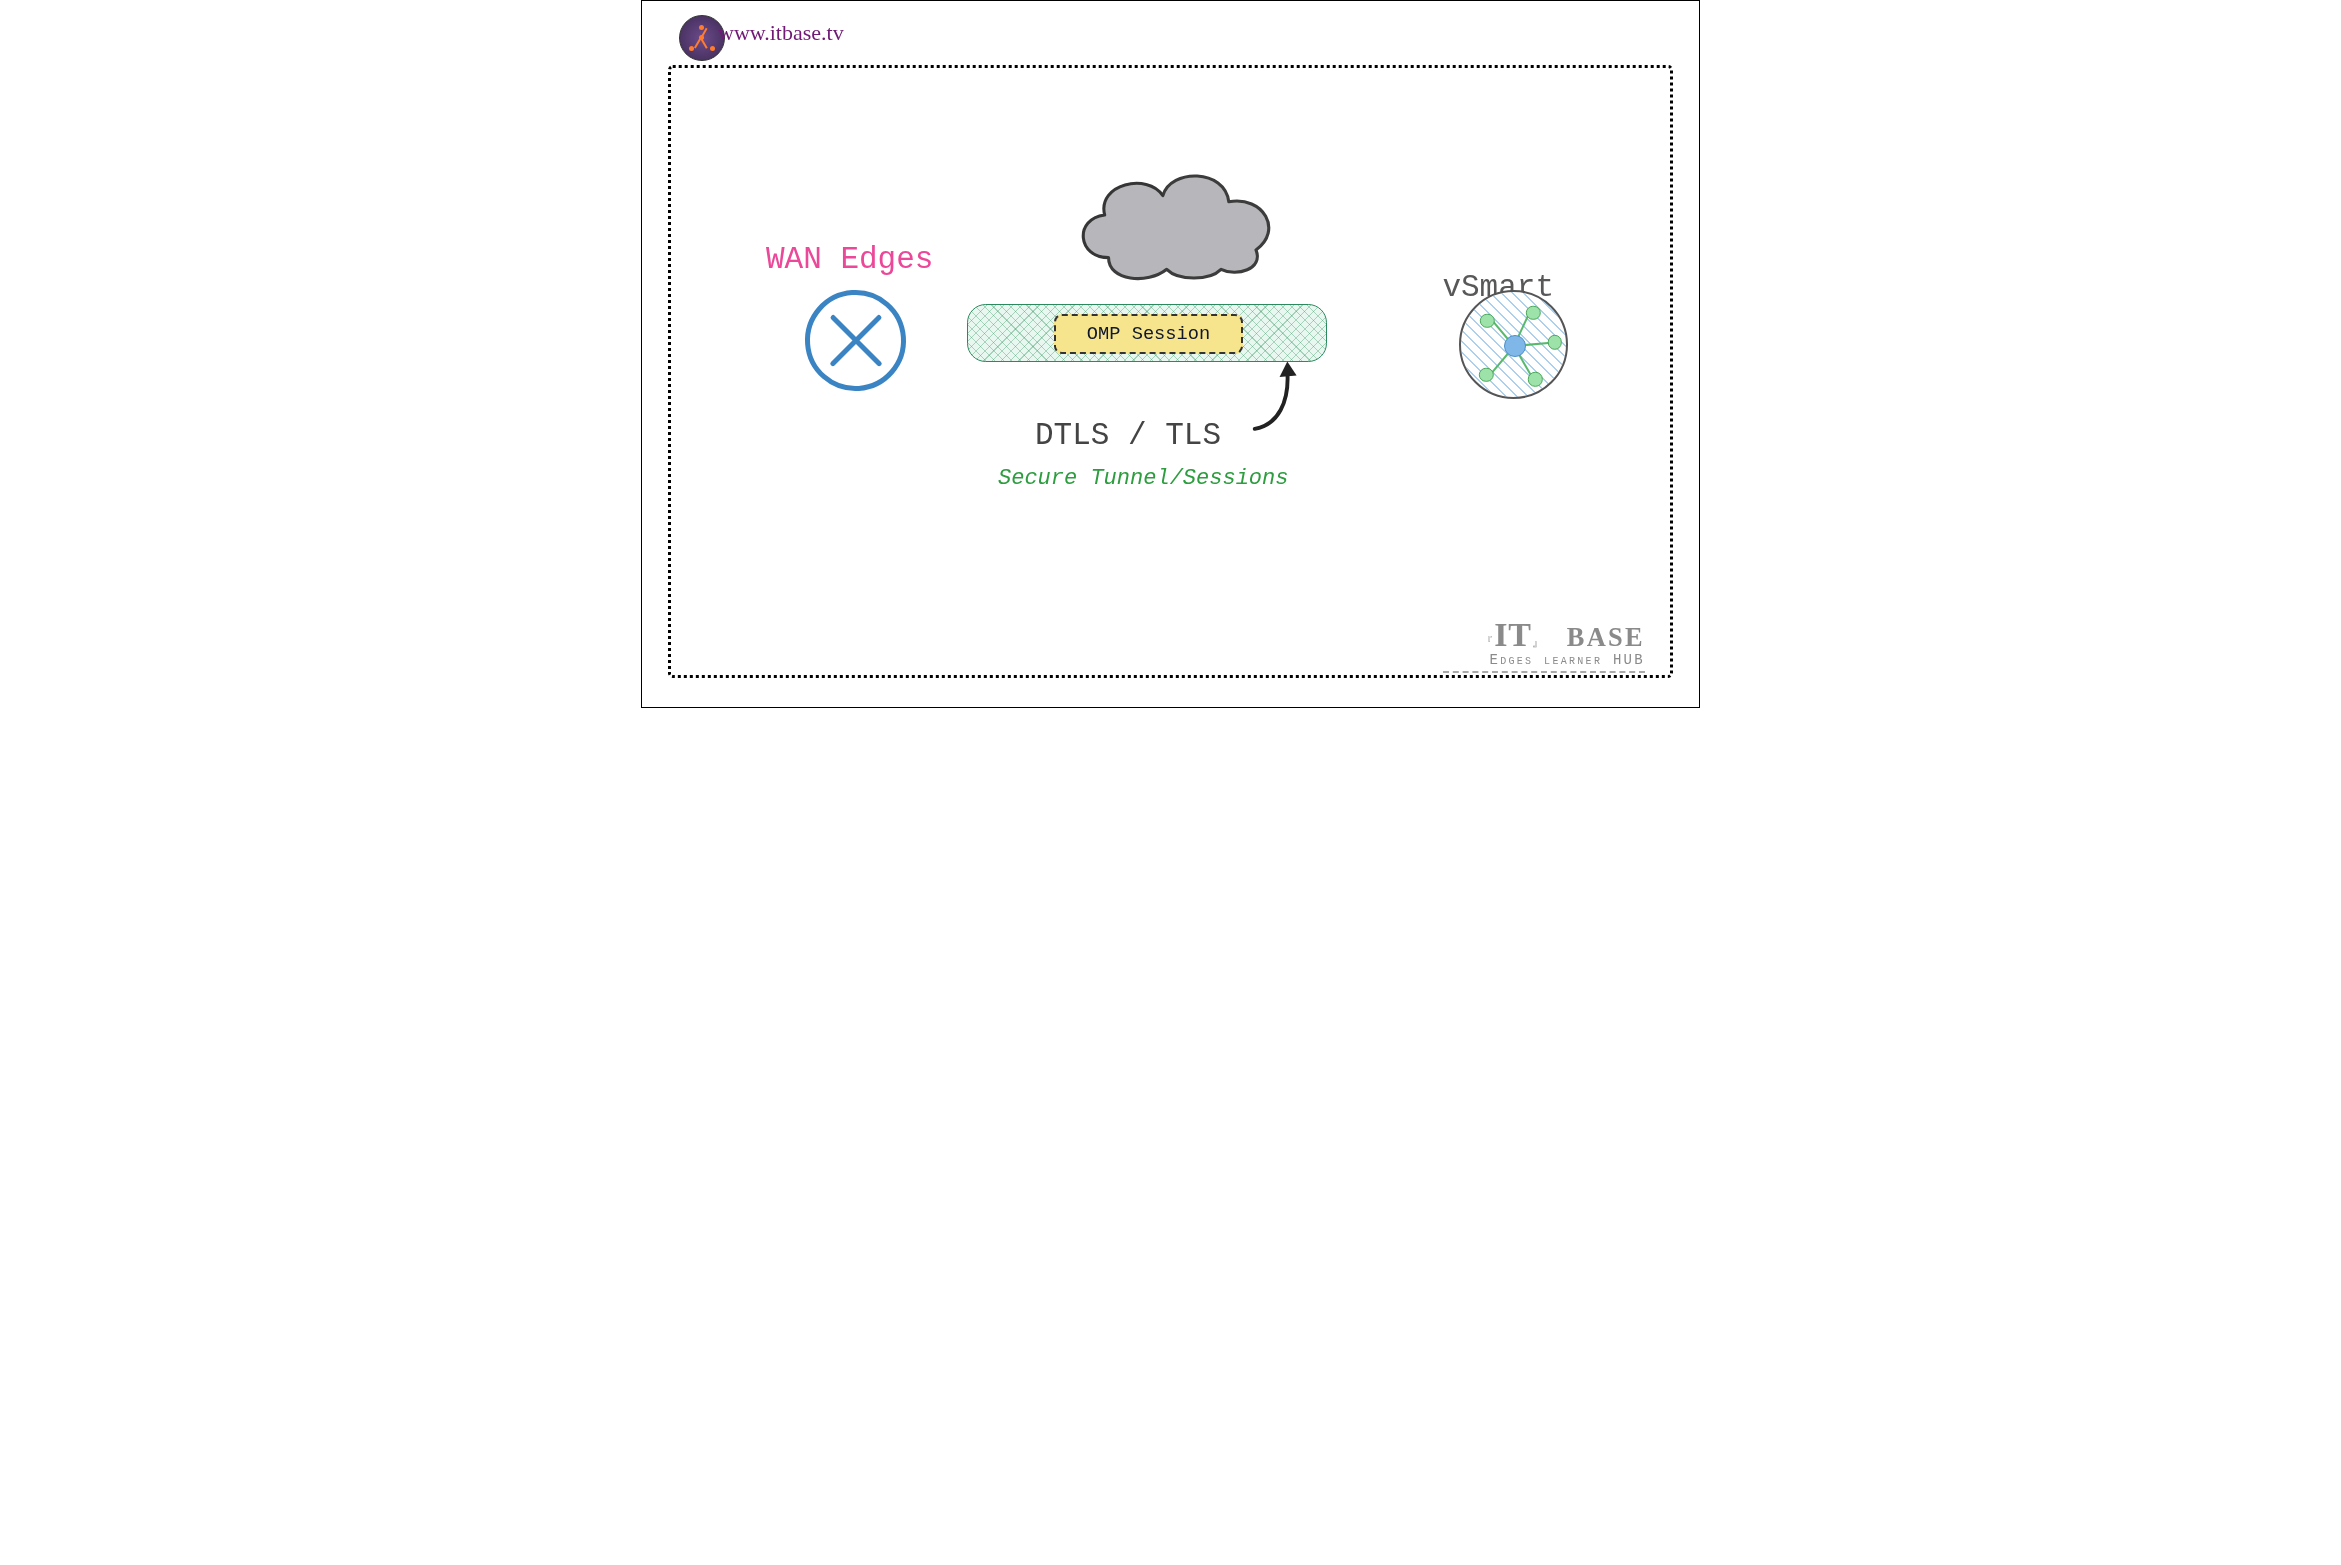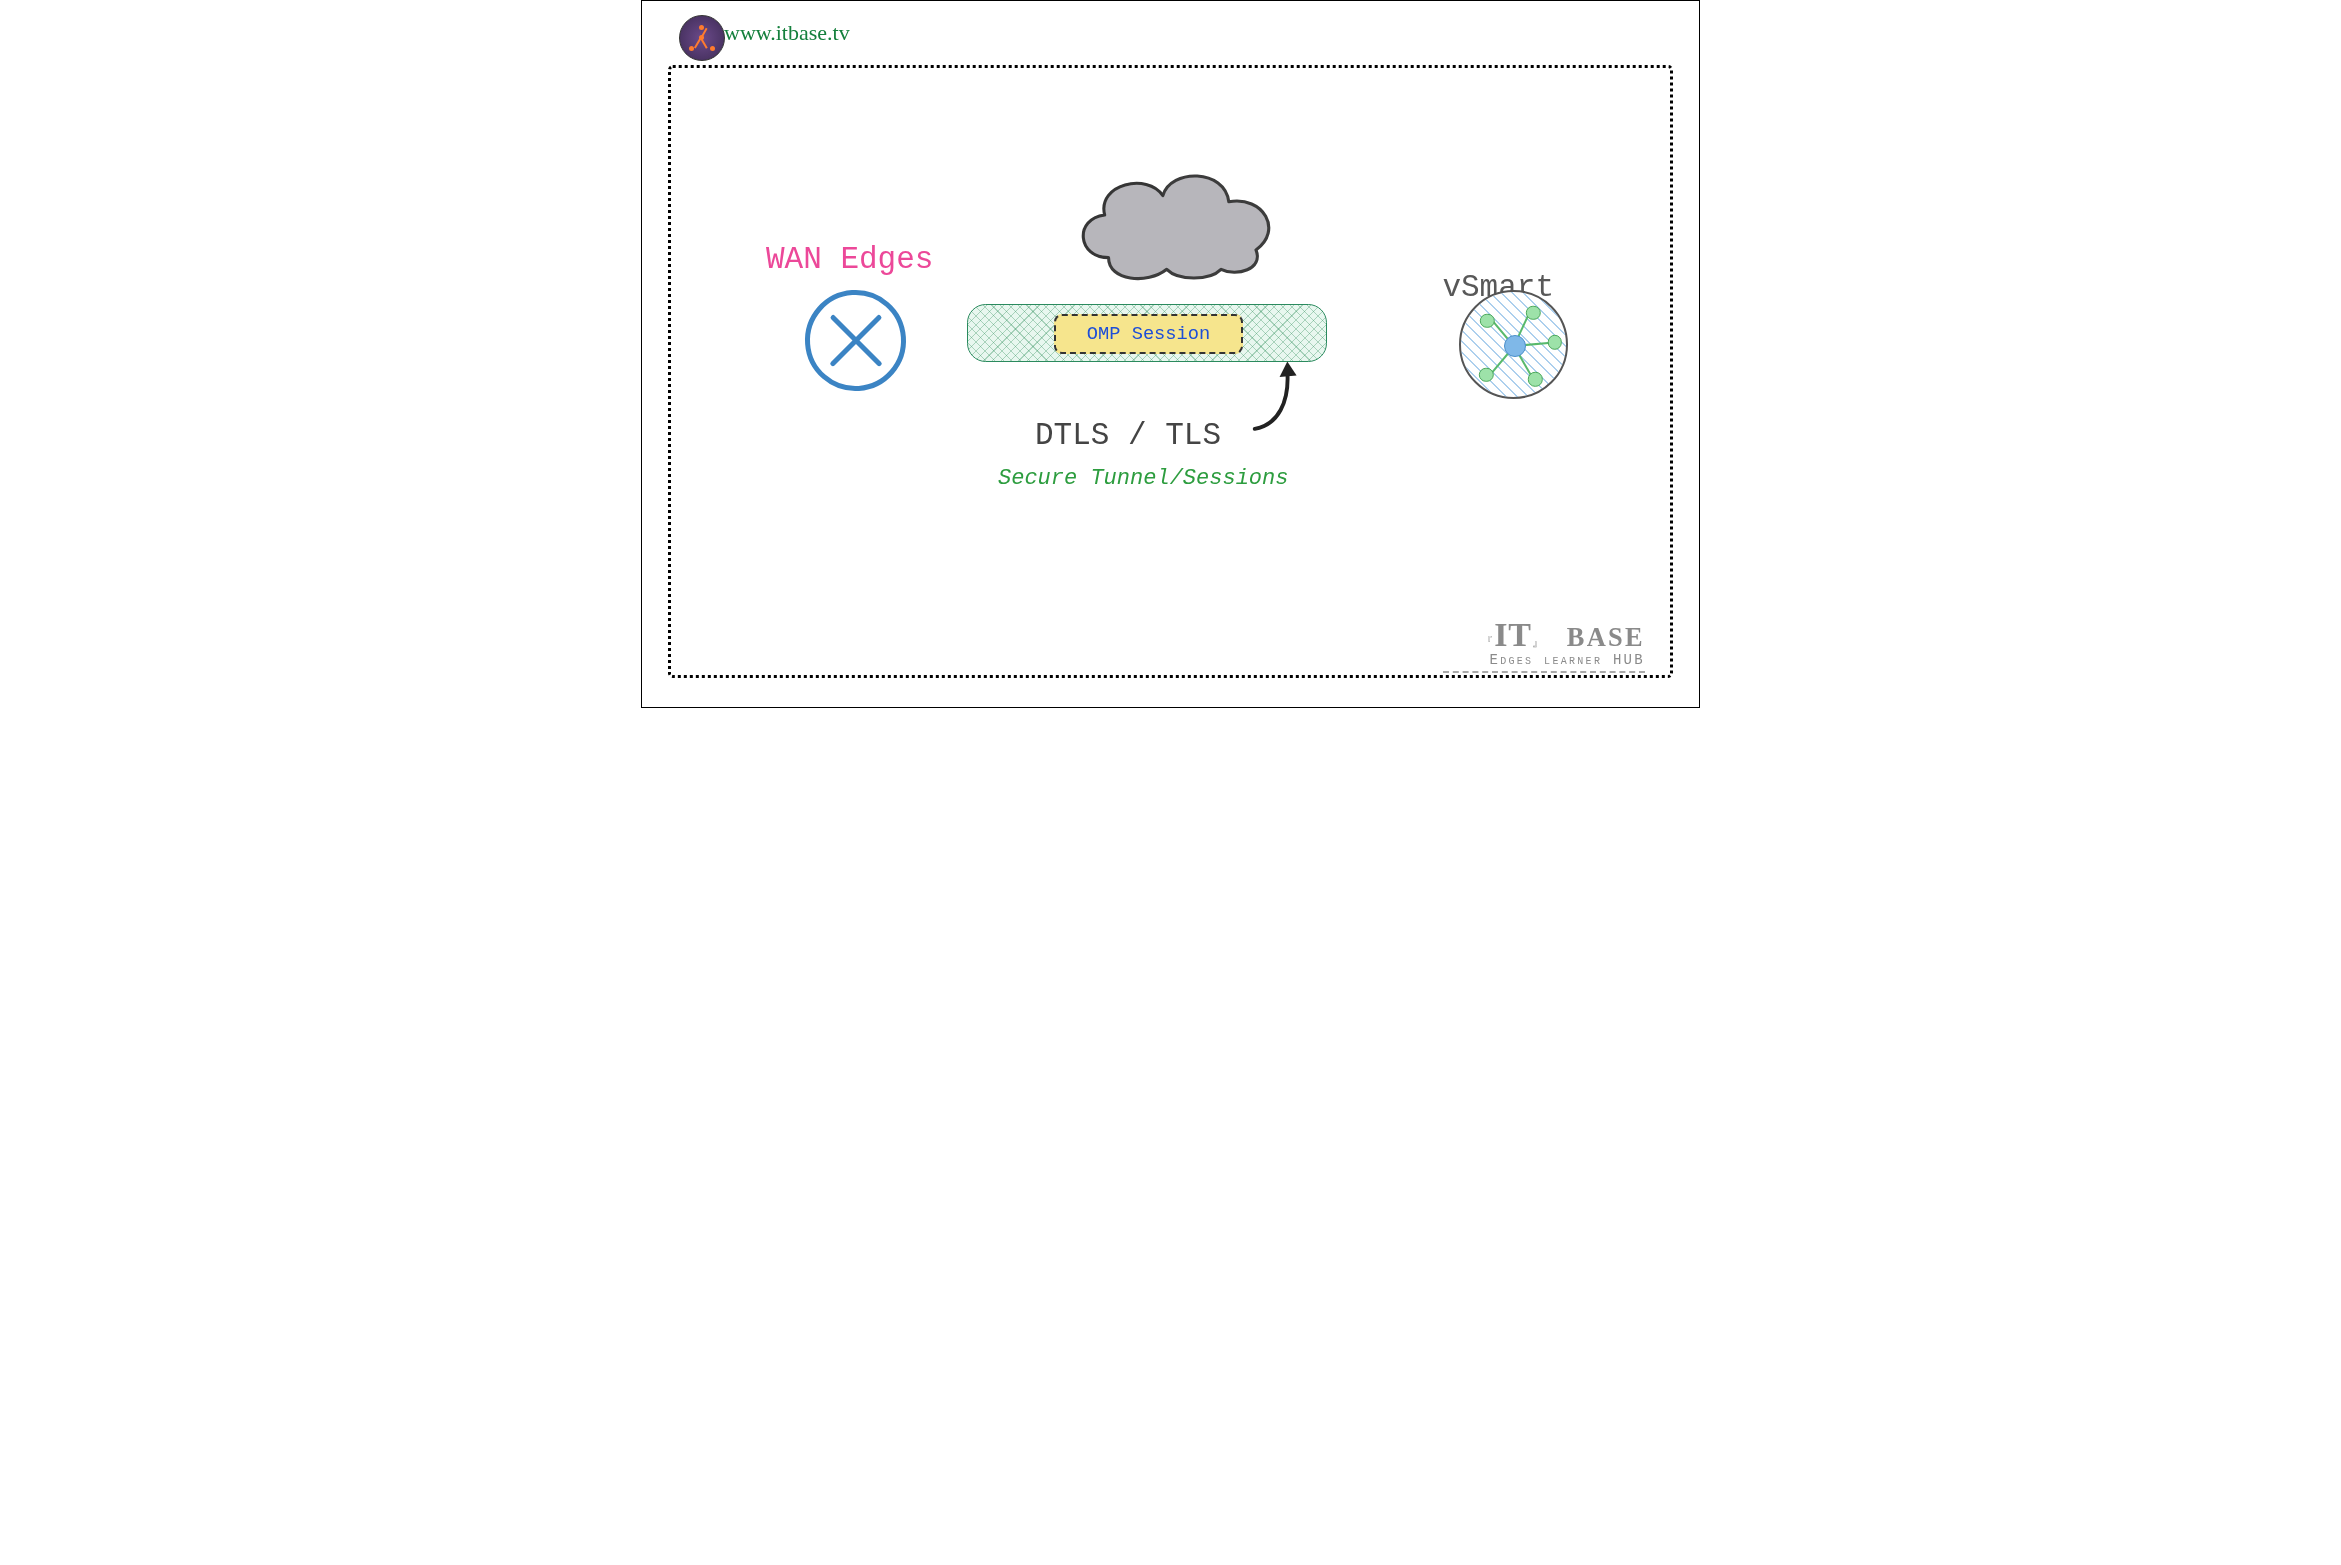--- a/index.html
+++ b/index.html
@@ -6,22 +6,22 @@
   body{font-family:"Courier New",monospace;}
   .canvas{position:relative;width:1059px;height:708px;margin:0 auto;background:#fff;border:1.6px solid #000;box-sizing:border-box;}
 
   
   .logo{position:absolute;top:14px;left:37px;width:44px;height:44px;border-radius:50%;
         background:radial-gradient(circle at 50% 50%,#6b4a8a,#3d2a54);border:1.6px solid #333;
         display:flex;align-items:center;justify-content:center;}
   .logo-inner{position:relative;width:26.4px;height:26.4px;}
   .logo-dot{position:absolute;width:5.4px;height:5.4px;border-radius:50%;background:#ff7b2e;}
   .logo-line{position:absolute;background:#ff7b2e;height:1.6px;transform-origin:left center;}
-  .url{position:absolute;top:18.7px;left:82px;font-family:"Comic Sans MS","Segoe Script",cursive;
-       font-size:22px;color:#15803d;}
+  .url{position:absolute;top:18.7px;left:76px;font-family:"Comic Sans MS","Segoe Script",cursive;
+       font-size:22px;color:#701a75;}
 
   
   .dotted-box{position:absolute;top:64px;left:26.4px;right:26.4px;bottom:29.5px;
               border:3.1px dotted #000;border-radius:4.7px;}
 
   
   .left-label{position:absolute;top:241px;left:124px;font-size:31px;color:#ec4899;}
   .right-label{position:absolute;top:241px;right:145px;font-size:31px;color:#585858;margin-top:28px;}
 
   
@@ -38,21 +38,21 @@
 
   
   .tunnel{position:absolute;top:303px;left:325px;width:358px;height:56px;
           border:1.9px solid #2a8a5e;border-radius:18.7px;background:#e8f7ef;}
   .tunnel::before{content:"";position:absolute;inset:0;border-radius:17px;
     background-image:
      repeating-linear-gradient(45deg,rgba(46,140,90,.35) 0 0.8px,transparent 0.8px 6.2px),
      repeating-linear-gradient(-45deg,rgba(46,140,90,.35) 0 0.8px,transparent 0.8px 6.2px);}
   .omp{position:absolute;top:313px;left:412px;width:185px;height:36px;
        background:#f6e58d;border:2.3px dashed #333;border-radius:7.8px;
-       display:flex;align-items:center;justify-content:center;font-size:18.7px;color:#1d4ed8;}
+       display:flex;align-items:center;justify-content:center;font-size:18.7px;color:#0f172a;}
 
   
   .arrow{position:absolute;top:354px;left:605px;width:62px;height:78px;}
 
   .dtls{position:absolute;top:417px;left:393px;font-size:31px;color:#444;}
   .secure{position:absolute;top:465px;left:356px;font-size:22px;color:#2d9d3f;font-style:italic;}
 
   
   .vsmart{position:absolute;top:289px;right:131px;width:109px;height:109px;}
   .vsmart-ring{position:absolute;inset:0;border:2.3px solid #555;border-radius:50%;background:#fff;}

